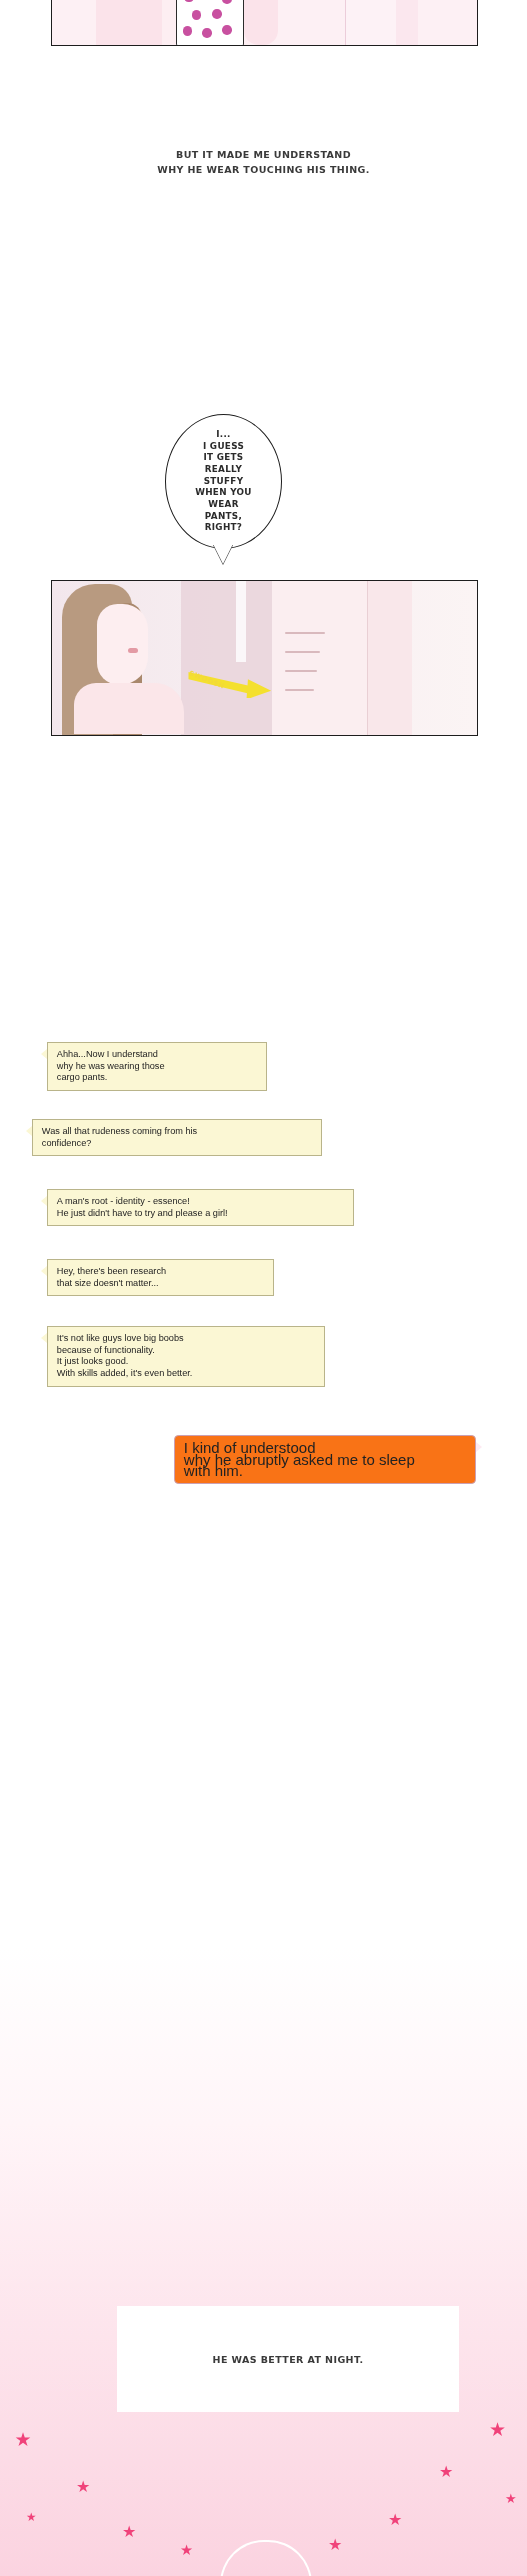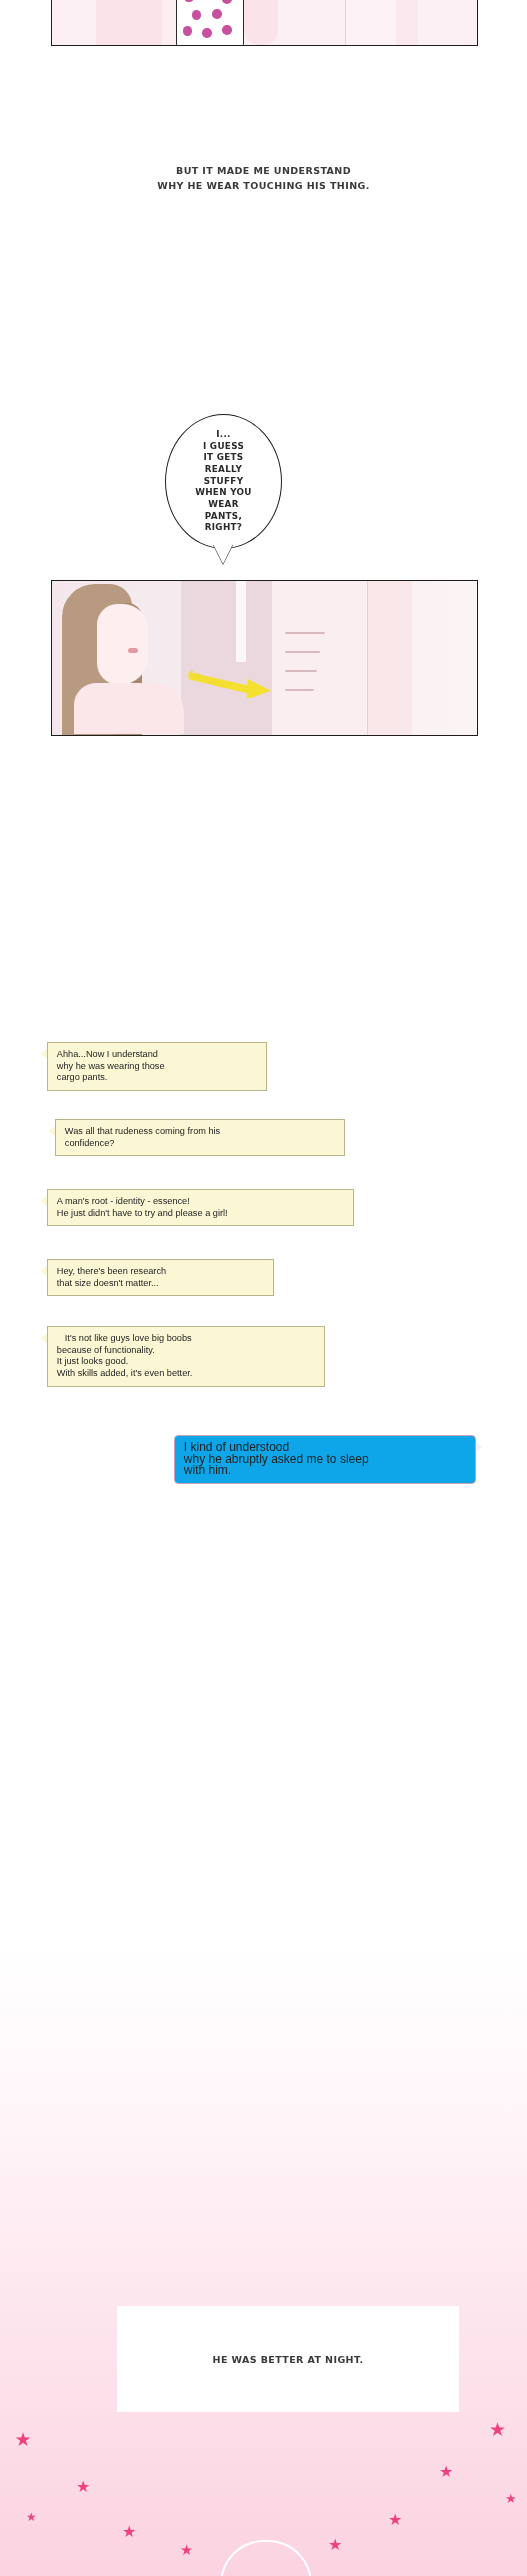--- a/index.html
+++ b/index.html
@@ -98,21 +98,21 @@
     position: absolute;
     width: 100%;
     text-align: center;
     font-family: "DejaVu Sans", sans-serif;
     font-weight: bold;
     font-size: 9.5px;
     letter-spacing: 0.4px;
     line-height: 14.6px;
     color: #3a3a3a;
   }
-  #narration-top { top: 164px; }
+  #narration-top { top: 148px; }
 
   
   .bubble-oval {
     position: absolute;
     background: #ffffff;
     border: 1.5px solid #1d1d1d;
     border-radius: 50%;
     display: flex;
     align-items: center;
     justify-content: center;
@@ -309,25 +309,25 @@
     left: 0px;
     top: -5.9px;
     width: 0; height: 0;
     border-top: 5.9px solid transparent;
     border-bottom: 5.9px solid transparent;
     border-right: 7.3px solid #b9b48a;
     z-index: -1;
   }
   .chat-right {
     position: absolute;
-    background: #0ea5e9;
+    background: #f97316;
     border: 0.7px solid #c9a0b4;
     border-radius: 4.4px;
     padding: 5.9px 8.8px;
-    font-size: 12px;
+    font-size: 15px;
     line-height: 11.7px;
     color: #222;
     box-sizing: border-box;
   }
   .chat-right .nub {
     position: absolute;
     right: -6.6px;
     top: 5.9px;
     width: 0; height: 0;
     border-top: 5.1px solid transparent;
@@ -445,41 +445,41 @@
   </div>
 
 
   <div class="chat-left" style="left:47px; top:1042px; width:220px;">
     <span class="nub"></span>
     <span style="white-space:pre-line;">Ahha...Now I understand
 why he was wearing those
 cargo pants.</span>
   </div>
 
-  <div class="chat-left" style="left:55px; top:1119px; width:290px;">
+  <div class="chat-left" style="left:32px; top:1119px; width:290px;">
     <span class="nub"></span>
     <span style="white-space:pre-line;">Was all that rudeness coming from his
 confidence?</span>
   </div>
 
   <div class="chat-left" style="left:47px; top:1189px; width:307px;">
     <span class="nub"></span>
     <span style="white-space:pre-line;">A man's root - identity - essence!
 He just didn't have to try and please a girl!</span>
   </div>
 
   <div class="chat-left" style="left:47px; top:1259px; width:227px;">
     <span class="nub"></span>
     <span style="white-space:pre-line;">Hey, there's been research
 that size doesn't matter...</span>
   </div>
 
   <div class="chat-left" style="left:47px; top:1326px; width:278px;">
     <span class="nub"></span>
-    <span style="white-space:pre-line;margin-left:8px;">It's not like guys love big boobs
+    <span style="white-space:pre-line;">It's not like guys love big boobs
 because of functionality.
 It just looks good.
 With skills added, it's even better.</span>
   </div>
 
   <div class="chat-right" style="left:174px; top:1435px; width:302px;">
     <span class="nub"></span>
     <span style="white-space:pre-line;">I kind of understood
 why he abruptly asked me to sleep
 with him.</span>

